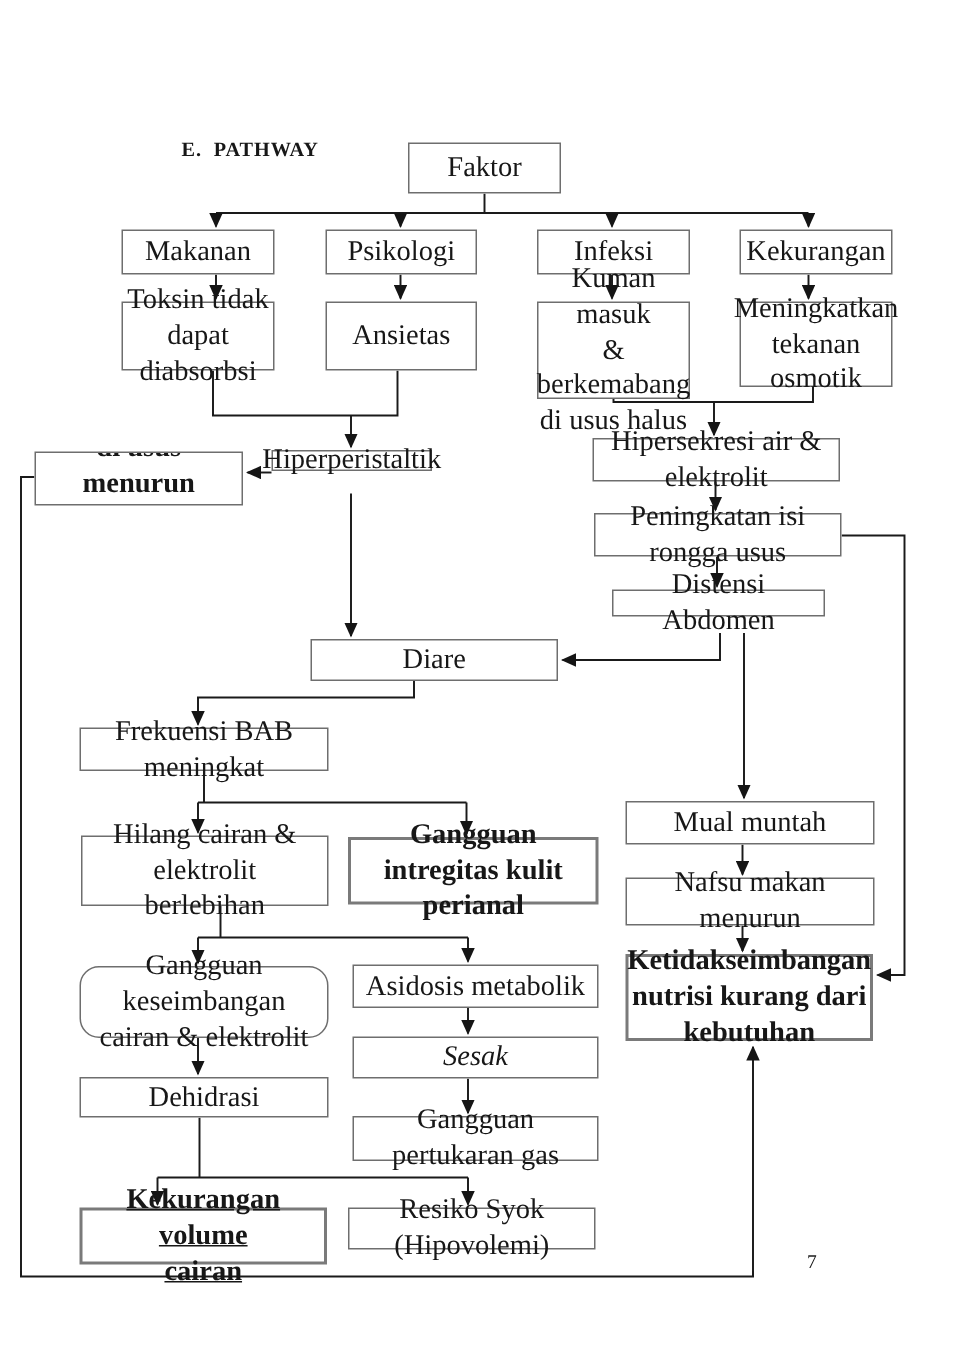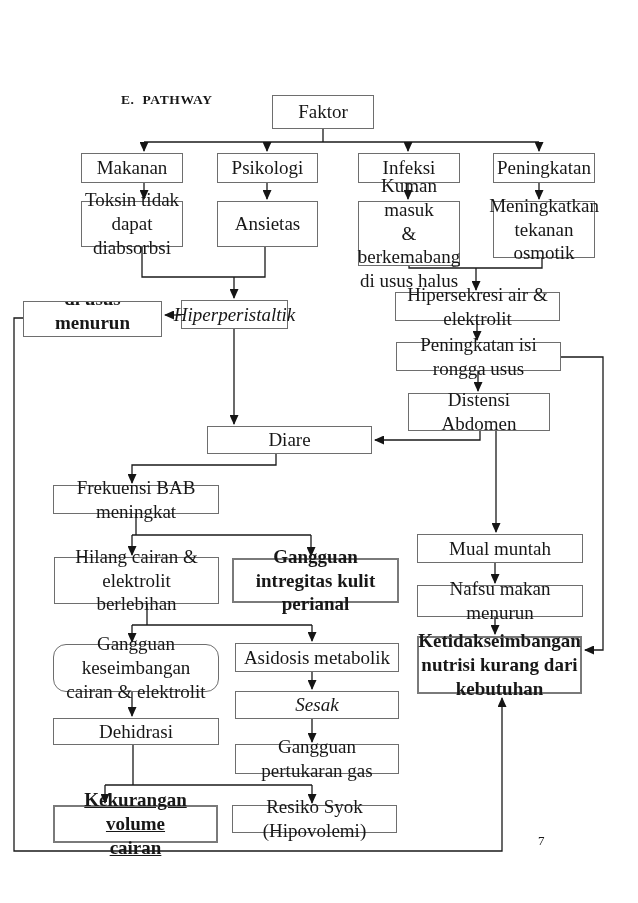--- a/index.html
+++ b/index.html
@@ -75,35 +75,35 @@
         <path d="M495,563 L495,583" marker-end="url(#arr)"></path>
         <path d="M495,617 L495,634" marker-end="url(#arr)"></path>
       </g>
   </svg>
 
   <div id="nodes">
       <div class="node" style="left: 272px; top: 95px; width: 102px; height: 34px;"><span>Faktor</span></div>
       <div class="node" style="left: 81px; top: 153px; width: 102px; height: 30px;"><span>Makanan</span></div>
       <div class="node" style="left: 217px; top: 153px; width: 101px; height: 30px;"><span>Psikologi</span></div>
       <div class="node" style="left: 358px; top: 153px; width: 102px; height: 30px;"><span>Infeksi</span></div>
-      <div class="node" style="left: 493px; top: 153px; width: 102px; height: 30px;"><span>Peningkatan</span></div>
+      <div class="node" style="left: 493px; top: 153px; width: 102px; height: 30px;"><span>Kekurangan</span></div>
       <div class="node" style="left: 81px; top: 201px; width: 102px; height: 46px;"><span>Toksin tidak
 dapat diabsorbsi</span></div>
       <div class="node" style="left: 217px; top: 201px; width: 101px; height: 46px; text-align: right;"><span>Ansietas</span></div>
       <div class="node" style="left: 358px; top: 201px; width: 102px; height: 65px;"><span>Kuman masuk
 &amp; berkemabang
 di usus halus</span></div>
       <div class="node" style="left: 493px; top: 201px; width: 102px; height: 57px;"><span>Meningkatkan
 tekanan osmotik</span></div>
       <div class="node clip" style="left: 23px; top: 301px; width: 139px; height: 36px;"><span>Penyerapan makanan
 di usus menurun</span></div>
-      <div class="node" style="left: 181px; top: 300px; width: 107px; height: 29px; font-style: italic;"><span>Hiperperistaltik</span></div>
+      <div class="node" style="left: 181px; top: 300px; width: 107px; height: 14px;"><span>Hiperperistaltik</span></div>
       <div class="node" style="left: 395px; top: 292px; width: 165px; height: 29px;"><span>Hipersekresi air &amp; elektrolit</span></div>
       <div class="node" style="left: 396px; top: 342px; width: 165px; height: 29px;"><span>Peningkatan isi rongga usus</span></div>
-      <div class="node" style="left: 408px; top: 393px; width: 142px; height: 38px;"><span>Distensi Abdomen</span></div>
+      <div class="node" style="left: 408px; top: 393px; width: 142px; height: 18px;"><span>Distensi Abdomen</span></div>
       <div class="node" style="left: 207px; top: 426px; width: 165px; height: 28px;"><span>Diare</span></div>
       <div class="node" style="left: 53px; top: 485px; width: 166px; height: 29px;"><span>Frekuensi BAB meningkat</span></div>
       <div class="node" style="left: 54px; top: 557px; width: 165px; height: 47px;"><span>Hilang cairan &amp; elektrolit
 berlebihan</span></div>
       <div class="node bold" style="left: 232px; top: 558px; width: 167px; height: 45px;"><span>Gangguan intregitas kulit
 perianal</span></div>
       <div class="node" style="left: 417px; top: 534px; width: 166px; height: 29px;"><span>Mual muntah</span></div>
       <div class="node" style="left: 417px; top: 585px; width: 166px; height: 32px;"><span>Nafsu makan menurun</span></div>
       <div class="node bold" style="left: 417px; top: 636px; width: 165px; height: 58px;"><span>Ketidakseimbangan
 nutrisi kurang dari

